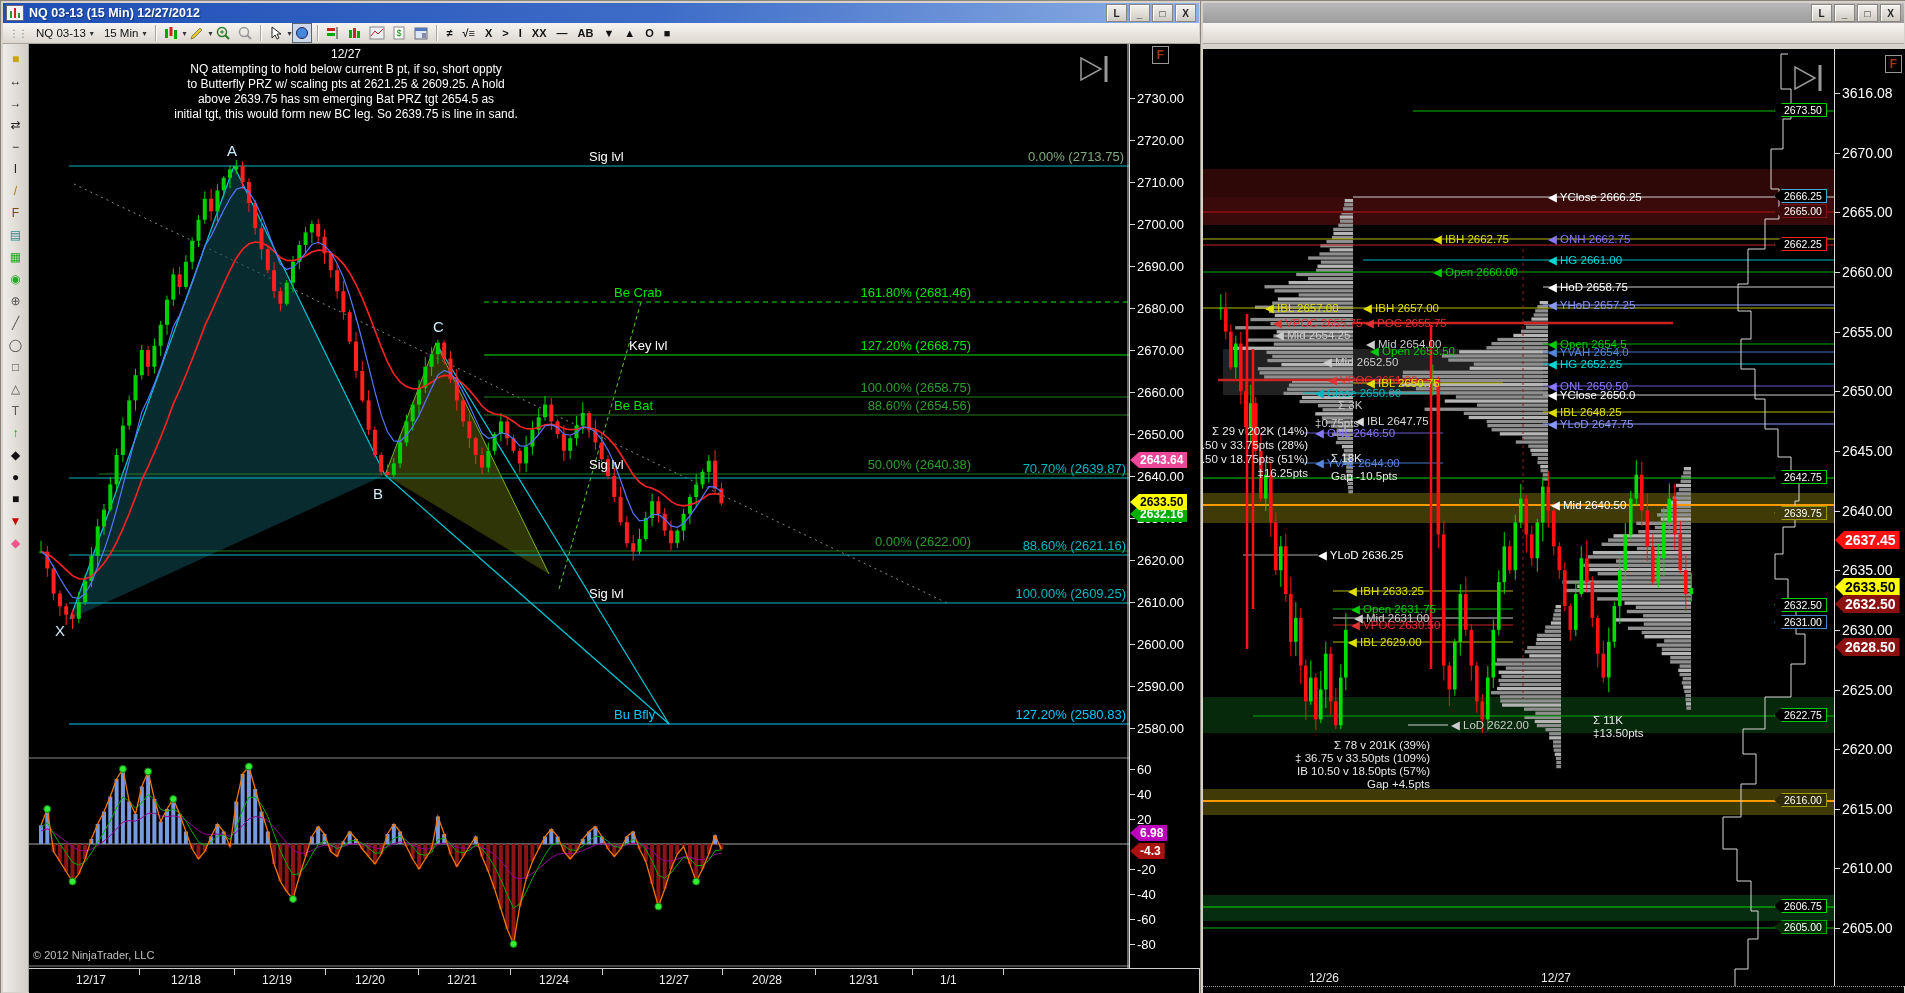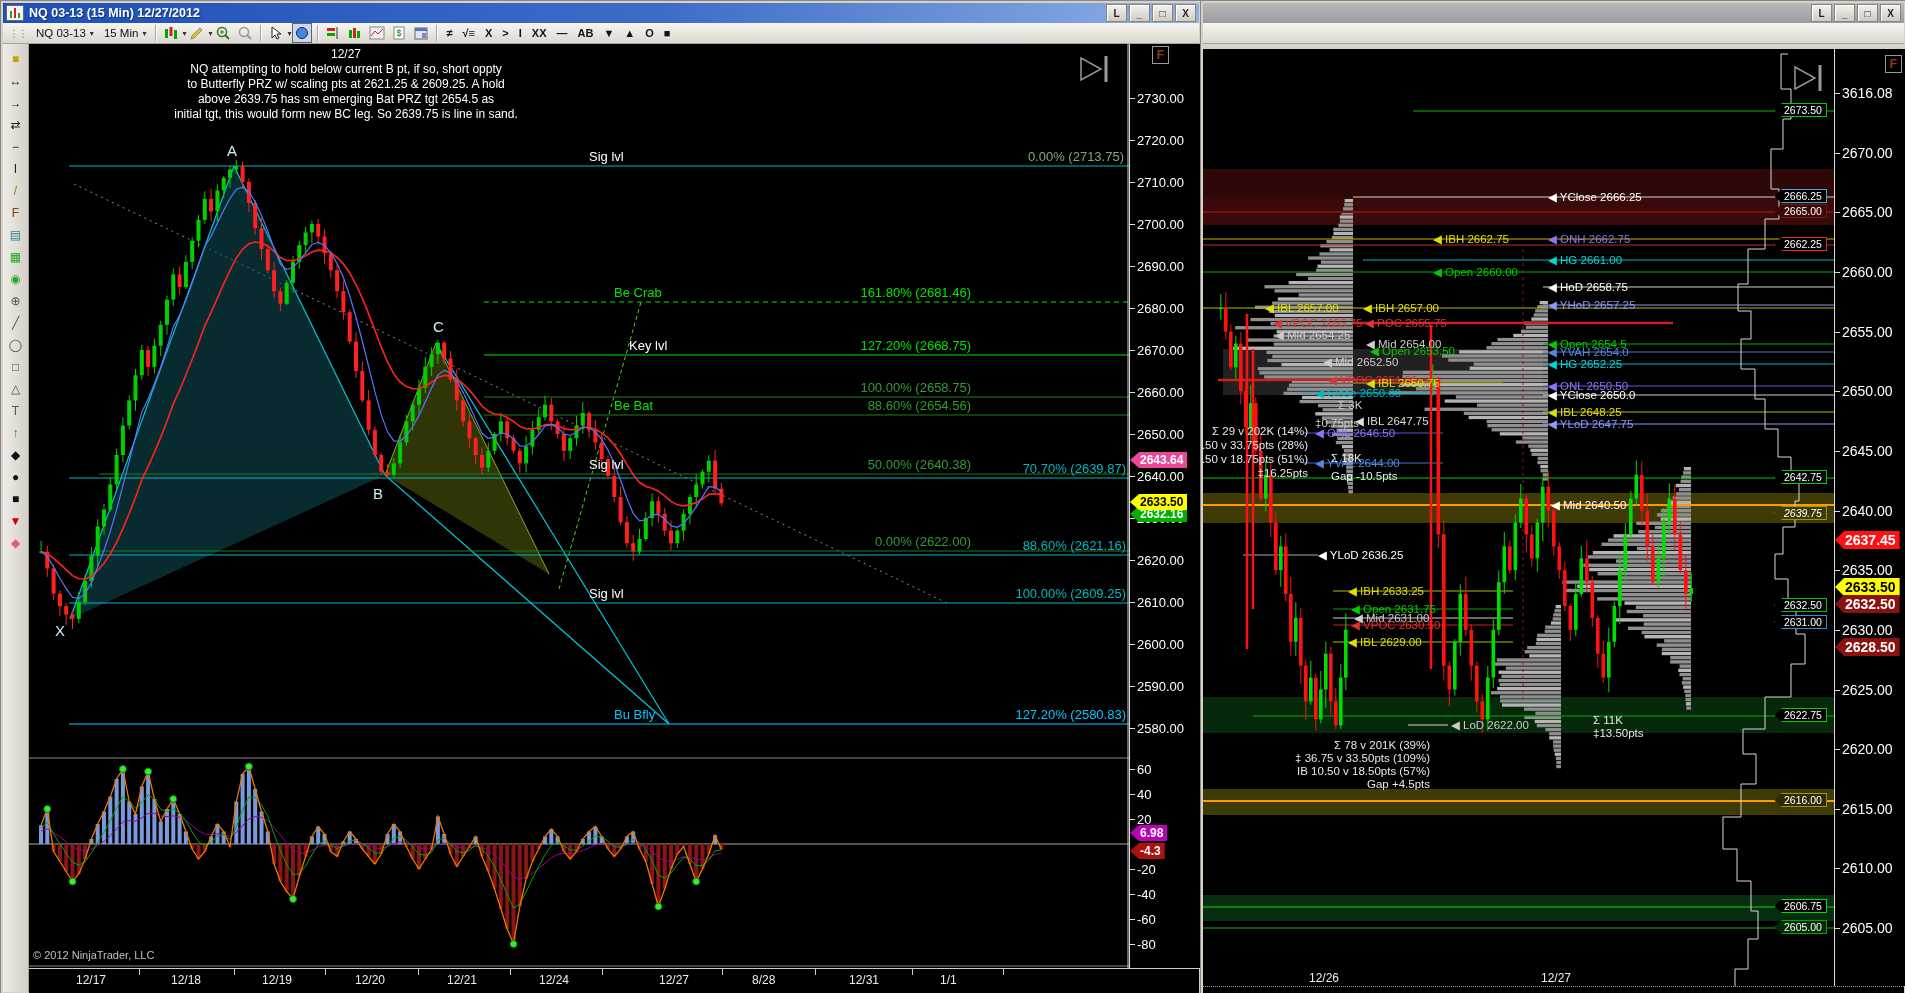--- a/index.html
+++ b/index.html
@@ -660,21 +660,21 @@
         <div class="datelabel" style="left: 233px; text-align: right;">12/19</div>
         <div style="position: absolute; left: 389px; top: 0px; width: 1px; height: 6px; background: rgb(204, 204, 204);"></div>
         <div class="datelabel" style="left: 326px;">12/20</div>
         <div style="position: absolute; left: 481px; top: 0px; width: 1px; height: 6px; background: rgb(204, 204, 204);"></div>
         <div class="datelabel" style="left: 418px;">12/21</div>
         <div style="position: absolute; left: 573px; top: 0px; width: 1px; height: 6px; background: rgb(204, 204, 204);"></div>
         <div class="datelabel" style="left: 510px;">12/24</div>
         <div style="position: absolute; left: 693px; top: 0px; width: 1px; height: 6px; background: rgb(204, 204, 204);"></div>
         <div class="datelabel" style="left: 630px;">12/27</div>
         <div style="position: absolute; left: 786px; top: 0px; width: 1px; height: 6px; background: rgb(204, 204, 204);"></div>
-        <div class="datelabel" style="left: 723px;">8/28</div>
+        <div class="datelabel" style="left: 723px;">20/28</div>
         <div style="position: absolute; left: 883px; top: 0px; width: 1px; height: 6px; background: rgb(204, 204, 204);"></div>
         <div class="datelabel" style="left: 820px;">12/31</div>
         <div style="position: absolute; left: 974px; top: 0px; width: 1px; height: 6px; background: rgb(204, 204, 204);"></div>
         <div class="datelabel" style="left: 911px;">1/1</div>
       </div>
     <div class="copyright">© 2012 NinjaTrader, LLC</div>
   </div>
 
   <div id="rightWin" class="window">
     <div class="titlebar gray">
@@ -1190,21 +1190,21 @@
     <div id="rightDates" class="datestrip">
         <div class="datelabel" style="left: 106px; top: -16px;">12/26</div>
         <div class="datelabel" style="left: 338px; top: -16px;">12/27</div>
       </div>
 
   <div class="lbadge" style="left: 573px; top: 102px; border: 1px solid rgb(0, 204, 0); background: rgb(0, 0, 0); z-index: 4;">2673.50</div>
       <div class="lbadge" style="left: 573px; top: 188px; border: 1px solid rgb(68, 170, 221); background: rgb(0, 0, 0); z-index: 4;">2666.25</div>
       <div class="lbadge" style="left: 573px; top: 203px; border: 1px solid rgb(119, 20, 20); background: rgb(58, 10, 10); z-index: 4;">2665.00</div>
       <div class="lbadge" style="left: 573px; top: 236px; border: 1px solid rgb(238, 34, 34); background: rgb(0, 0, 0); z-index: 4;">2662.25</div>
       <div class="lbadge" style="left: 573px; top: 469px; border: 1px solid rgb(0, 204, 0); background: rgb(0, 0, 0); z-index: 4;">2642.75</div>
-      <div class="lbadge" style="left: 573px; top: 505px; border: 1px solid rgb(153, 153, 0); background: rgb(63, 58, 6); z-index: 4; font-style: italic;">2639.75</div>
+      <div class="lbadge" style="left: 573px; top: 505px; border: 1px solid rgb(153, 153, 0); background: rgb(63, 58, 6); z-index: 4;">2639.75</div>
       <div class="lbadge" style="left: 573px; top: 597px; border: 1px solid rgb(0, 204, 0); background: rgb(0, 0, 0); z-index: 4;">2632.50</div>
       <div class="lbadge" style="left: 573px; top: 614px; border: 1px solid rgb(68, 136, 204); background: rgb(0, 0, 0); z-index: 4;">2631.00</div>
       <div class="lbadge" style="left: 573px; top: 707px; border: 1px solid rgb(0, 204, 0); background: rgb(0, 0, 0); z-index: 4;">2622.75</div>
       <div class="lbadge" style="left: 573px; top: 792px; border: 1px solid rgb(153, 153, 0); background: rgb(47, 42, 4); z-index: 4;">2616.00</div>
       <div class="lbadge" style="left: 573px; top: 898px; border: 1px solid rgb(0, 221, 0); background: rgb(0, 0, 0); z-index: 4;">2606.75</div>
       <div class="lbadge" style="left: 573px; top: 919px; border: 1px solid rgb(0, 170, 0); background: rgb(4, 42, 4); z-index: 4;">2605.00</div>
     </div>
 </div>
 
 </body></html>

